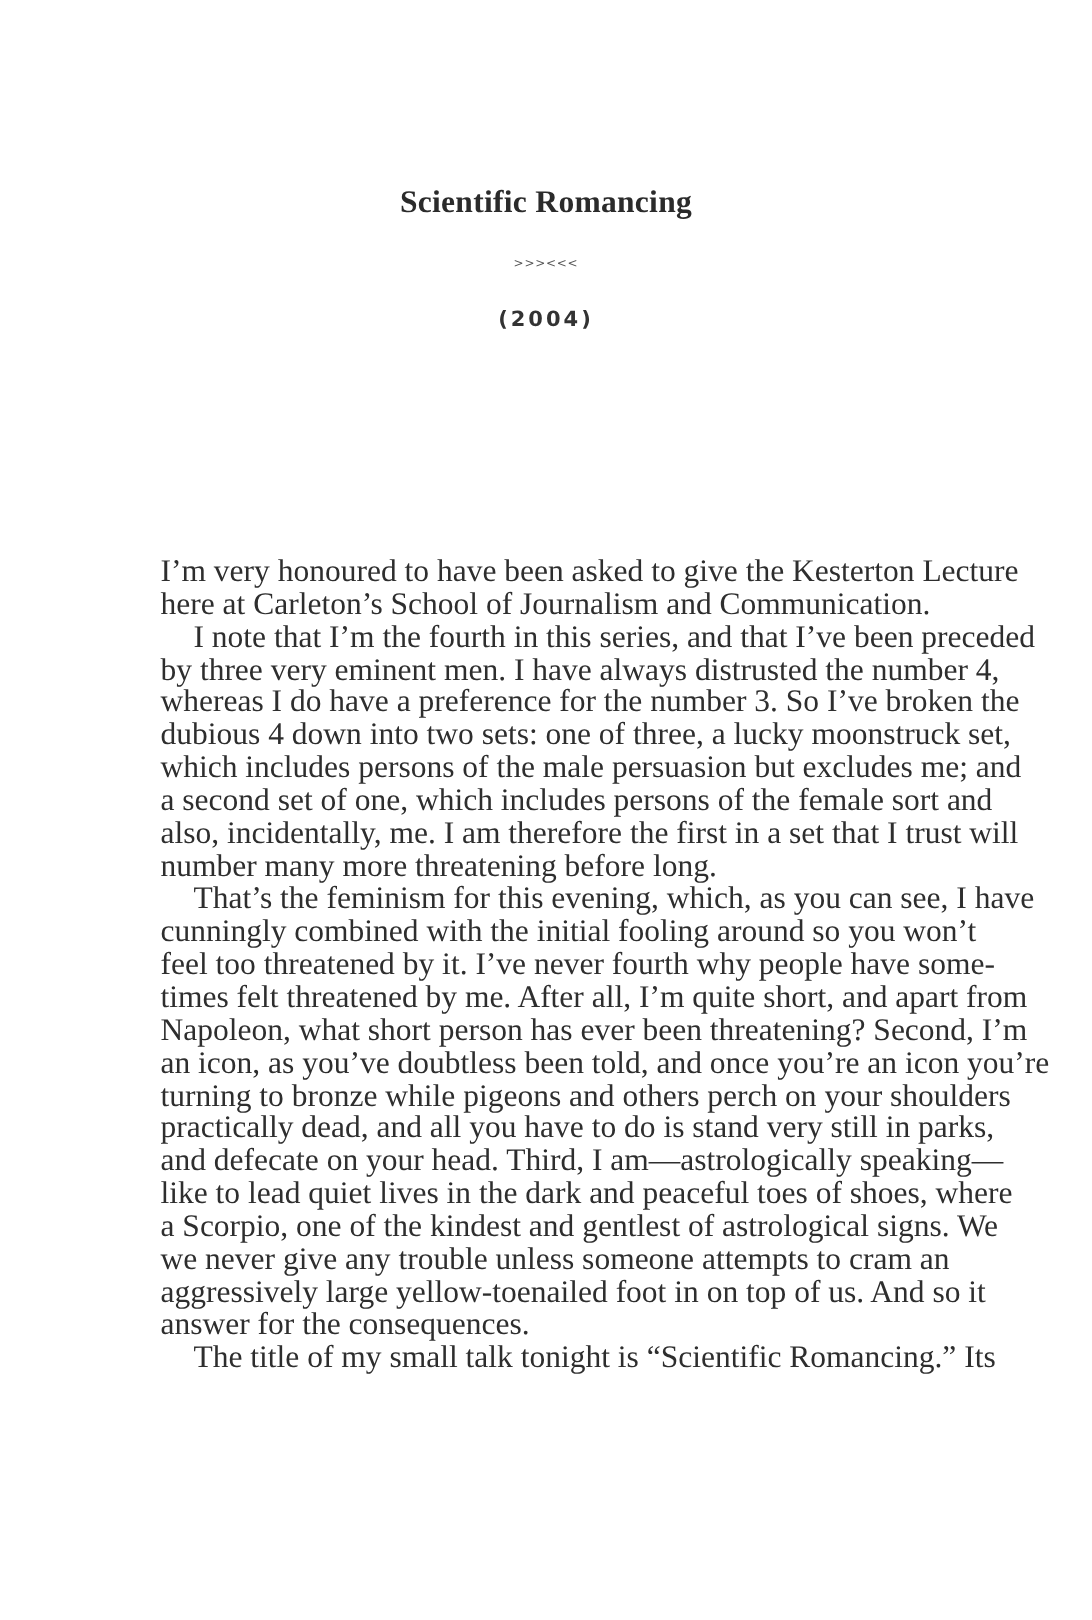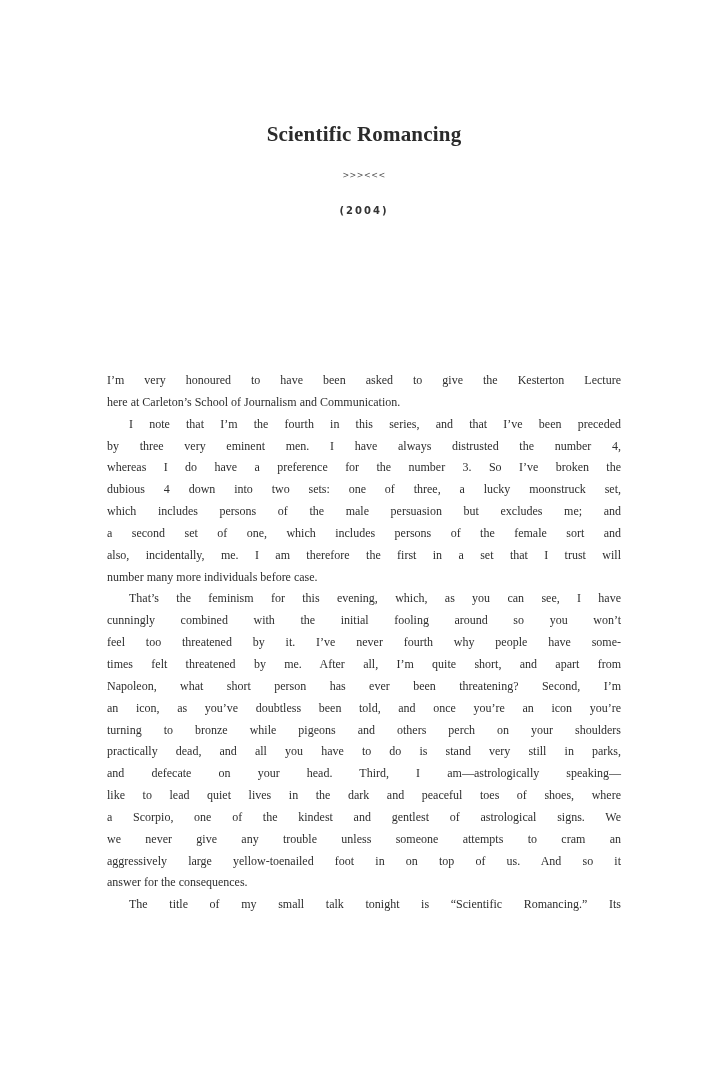--- a/index.html
+++ b/index.html
@@ -9,27 +9,27 @@
     position: absolute; top: 122px; left: 0; width: 728px; text-align: center;
     font-family: "Liberation Serif", "DejaVu Serif", serif;
     font-weight: bold; font-size: 21px; color: #2b2b2b; letter-spacing: 0.2px;
   }
   .ornament {
     position: absolute; top: 171px; left: 0; width: 728px; text-align: center;
     font-family: "DejaVu Sans", sans-serif; font-size: 8px; color: #555; letter-spacing: 0.5px;
   }
   .year {
     position: absolute; top: 205px; left: 0; width: 728px; text-align: center;
-    font-family: "DejaVu Sans", sans-serif; font-weight: bold; font-size: 10px;
+    font-family: "DejaVu Sans", sans-serif; font-weight: bold; font-size: 14px;
     color: #333; letter-spacing: 2px;
   }
   .body-text {
     position: absolute; top: 370px; left: 107px; width: 514px;
     font-family: "Liberation Serif", "DejaVu Serif", serif;
-    font-size: 12px; line-height: 21.85px; color: #2e2e2e;
+    font-size: 21px; line-height: 21.85px; color: #2e2e2e;
   }
   .line { display: block; white-space: nowrap; text-align: justify; text-align-last: justify; height: 21.85px; }
   .line.last { text-align-last: left; }
   .line.indent { padding-left: 22px; }
 </style>
 </head>
 <body>
 
 <div class="page">
   <div class="title">Scientific Romancing</div>
@@ -39,21 +39,21 @@
   <div class="body-text" id="body-text">
       <span class="line">I’m very honoured to have been asked to give the Kesterton Lecture</span>
       <span class="line last">here at Carleton’s School of Journalism and Communication.</span>
       <span class="line indent">I note that I’m the fourth in this series, and that I’ve been preceded</span>
       <span class="line">by three very eminent men. I have always distrusted the number 4,</span>
       <span class="line">whereas I do have a preference for the number 3. So I’ve broken the</span>
       <span class="line">dubious 4 down into two sets: one of three, a lucky moonstruck set,</span>
       <span class="line">which includes persons of the male persuasion but excludes me; and</span>
       <span class="line">a second set of one, which includes persons of the female sort and</span>
       <span class="line">also, incidentally, me. I am therefore the first in a set that I trust will</span>
-      <span class="line last">number many more individuals before case.</span>
+      <span class="line last">number many more threatening before long.</span>
       <span class="line indent">That’s the feminism for this evening, which, as you can see, I have</span>
       <span class="line">cunningly combined with the initial fooling around so you won’t</span>
       <span class="line">feel too threatened by it. I’ve never fourth why people have some-</span>
       <span class="line">times felt threatened by me. After all, I’m quite short, and apart from</span>
       <span class="line">Napoleon, what short person has ever been threatening? Second, I’m</span>
       <span class="line">an icon, as you’ve doubtless been told, and once you’re an icon you’re</span>
       <span class="line">turning to bronze while pigeons and others perch on your shoulders</span>
       <span class="line">practically dead, and all you have to do is stand very still in parks,</span>
       <span class="line">and defecate on your head. Third, I am—astrologically speaking—</span>
       <span class="line">like to lead quiet lives in the dark and peaceful toes of shoes, where</span>

